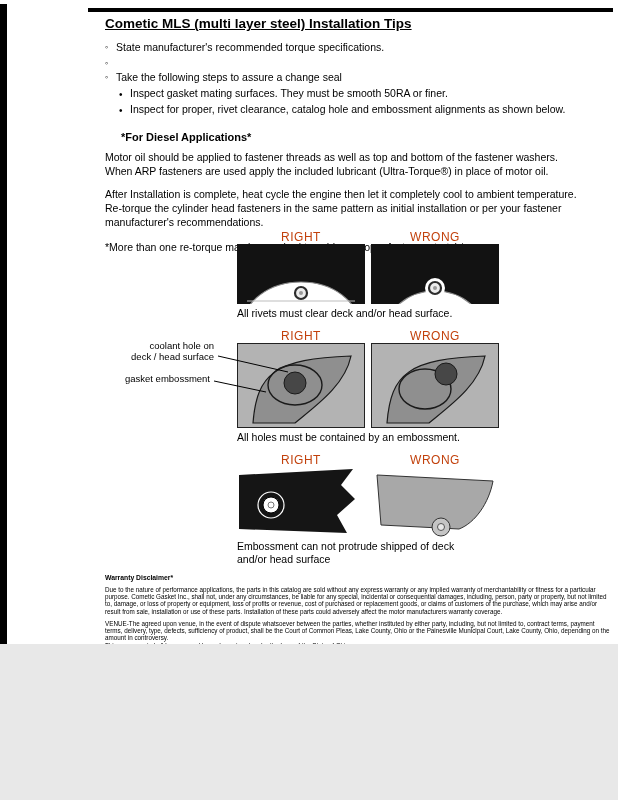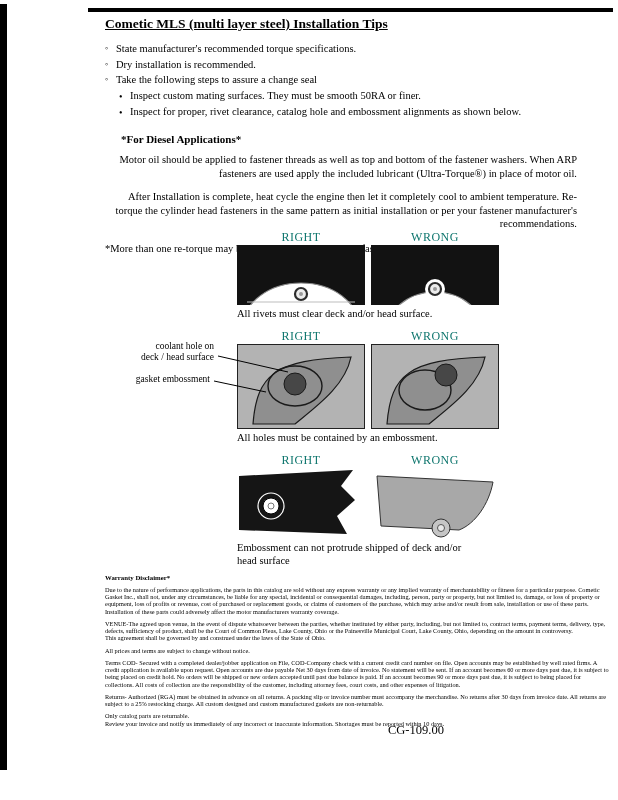--- a/index.html
+++ b/index.html
@@ -1,38 +1,38 @@
 <!DOCTYPE html>
 <html><head>
 <meta charset="utf-8">
 <style>
   html,body { margin:0; padding:0; background:#e8e8e8; }
   .page {
-    position:relative; width:618px; height:800px; margin:0 auto;
-    background:#ffffff; font-family:Liberation Serif, serif; color:#000;
+    position:relative; width:618px; height:644px; margin:0 auto;
+    background:#ffffff; font-family:Liberation Sans, sans-serif; color:#000;
     overflow:hidden;
   }
   .border-left { position:absolute; left:0; top:4px; width:7px; height:766px; background:#000; }
   .border-top  { position:absolute; left:88px; top:8px; right:5px; height:4px; background:#000; }
 
   .content-top { position:absolute; left:105px; top:16px; width:502px; }
   .title { font-size:13.5px; font-weight:bold; text-decoration:underline; margin:0 0 10px 0; }
 
   .bullet-row { font-size:10.5px; line-height:1.3; margin:0 0 2px 0; display:flex; }
   .bullet-row .marker { width:11px; flex:0 0 11px; font-size:9px; padding-top:1px; }
   .bullet-row.sub { margin-left:14px; }
   .bullet-row.sub .marker { font-size:10px; }
 
   .diesel-heading { font-size:11px; font-weight:bold; margin:14px 0 8px 16px; }
-  .para { font-size:10.5px; line-height:1.3; margin:0 0 10px 0; width:472px;text-align:right; }
+  .para { font-size:10.5px; line-height:1.3; margin:0 0 10px 0; width:472px; }
   .note { font-size:10.5px; margin-top:12px; }
 
   .diagrams { position:absolute; left:237px; top:230px; width:262px; }
   .dg-labels { display:flex; gap:6px; }
-  .dg-labels span { width:128px; text-align:center; font-size:12px; letter-spacing:0.5px; color:#0f766e; }
+  .dg-labels span { width:128px; text-align:center; font-size:12px; letter-spacing:0.5px; color:#c2410c; }
   .dg-images { display:flex; gap:6px; }
   .dg-images svg { display:block; }
   .dg-caption { font-size:10.5px; margin:3px 0 10px 0; }
   .dg-caption.wide { width:240px; line-height:1.25; }
 
   .ann { position:absolute; font-size:9.5px; line-height:1.15; text-align:right; white-space:pre-line; }
   .ann1 { left:118px; top:341px; width:96px; }
   .ann2 { left:110px; top:374px; width:100px;text-align:right; }
   .ann-lines { position:absolute; left:0; top:0; width:618px; height:800px; pointer-events:none; }
 
@@ -51,29 +51,28 @@
 
   <div class="content-top">
     <h1 class="title">Cometic MLS (multi layer steel) Installation Tips</h1>
 
     <div class="bullet-row">
       <span class="marker">◦</span>
       <span>State manufacturer's recommended torque specifications.</span>
     </div>
     <div class="bullet-row">
       <span class="marker">◦</span>
-      <span>Dry installation is recommended.</span>
     </div>
     <div class="bullet-row">
       <span class="marker">◦</span>
       <span>Take the following steps to assure a change seal</span>
     </div>
     <div class="bullet-row sub">
       <span class="marker">•</span>
-      <span>Inspect custom mating surfaces.  They must be smooth 50RA or finer.</span>
+      <span>Inspect gasket mating surfaces.  They must be smooth 50RA or finer.</span>
     </div>
     <div class="bullet-row sub">
       <span class="marker">•</span>
       <span>Inspect for proper, rivet clearance, catalog hole and embossment alignments as shown below.</span>
     </div>
 
     <h2 class="diesel-heading">*For Diesel Applications*</h2>
     <p class="para">Motor oil should be applied to fastener threads as well as top and bottom of the fastener washers. When ARP fasteners are used apply the included lubricant (Ultra-Torque®) in place of motor oil.</p>
     <p class="para">After Installation is complete, heat cycle the engine then let it completely cool to ambient temperature. Re-torque the cylinder head fasteners in the same pattern as initial installation or per your fastener manufacturer's recommendations.</p>
     <p class="note">*More than one re-torque may be required to achieve proper fastener stretch*</p>

